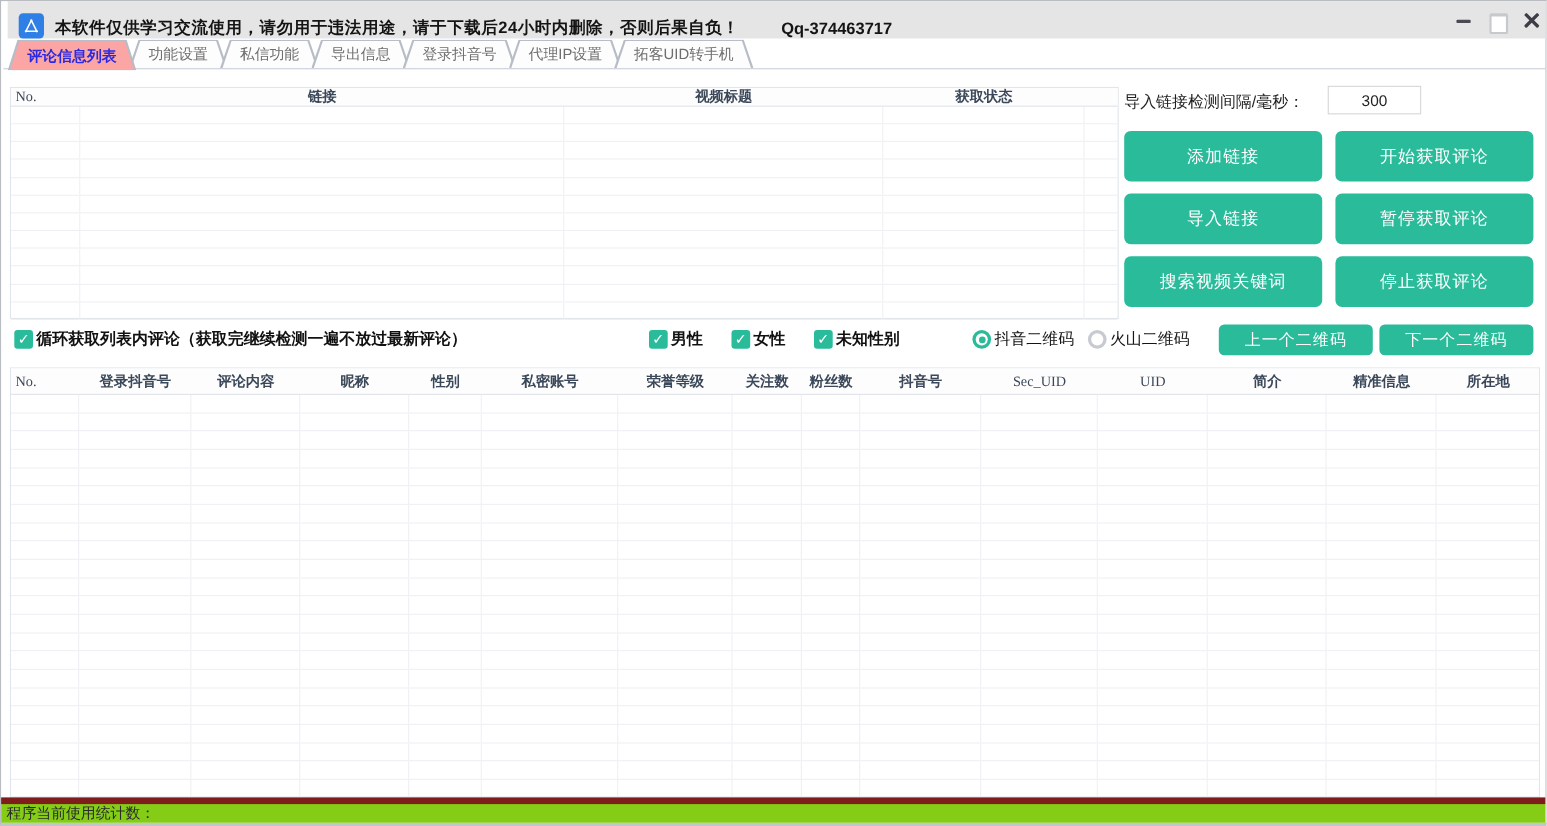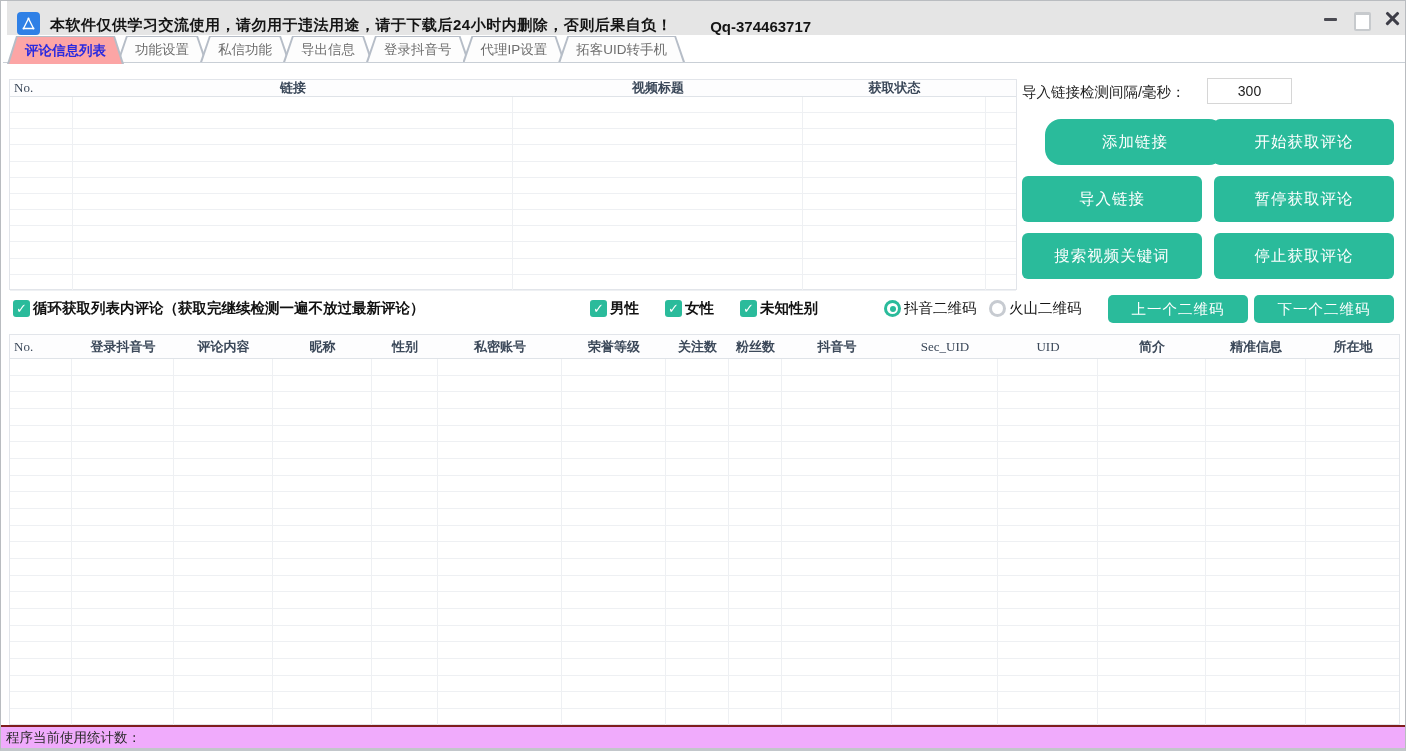--- a/index.html
+++ b/index.html
@@ -72,21 +72,21 @@
   .radio-item{ position:absolute; display:flex; align-items:center; gap:3px; cursor:pointer; }
   .rdot{ width:17px; height:17px; border-radius:50%; position:relative; flex:0 0 auto; }
   .rdot.on{ background:#2abb9b; }
   .rdot.on::after{ content:""; position:absolute; inset:3px; border-radius:50%; background:#fff; }
   .rdot.on::before{ content:""; position:absolute; inset:5.5px; border-radius:50%; background:#2abb9b; z-index:1; }
   .rdot.off{ background:#c7cbd1; }
   .rdot.off::after{ content:""; position:absolute; inset:3px; border-radius:50%; background:#fff; }
   .radio-item .lbl{ font-size:14.5px; color:#151515; white-space:nowrap; }
 
   
-  .statusbar{ position:absolute; left:0; top:724px; width:100%; height:24px; background:#f0abfc; border-top:2px solid #7f1d1d; display:flex; align-items:center; }
+  .statusbar{ position:absolute; left:0; top:724px; width:100%; height:24px; background:#84cc16; border-top:6px solid #7f1d1d; display:flex; align-items:center; }
   .statusbar span{ font-size:13.5px; color:#2b2b2b; margin-left:5px; }
 </style>
 </head>
 <body>
 
 <div class="window">
 
   <div class="titlebar">
     <div class="app-icon">
       <svg width="15" height="15" viewBox="0 0 24 24" fill="none" stroke="#ffffff" stroke-width="2.2" stroke-linejoin="round">
@@ -235,21 +235,21 @@
           <div class="td" style="width: 290px;"></div>
           <div class="td" style="width: 183px;"></div>
           <div class="td" style="width: 30px;"></div>
         </div>
       </div>
     </div>
 
   <span class="interval-label">导入链接检测间隔/毫秒：</span>
   <input class="interval-input" type="text" value="300" style="">
 
-  <button class="teal-btn big-btn" style="left:1044px; top:118px;border-radius:16px;">添加链接</button>
+  <button class="teal-btn big-btn" style="left:1021px; top:118px;">添加链接</button>
   <button class="teal-btn big-btn" style="left:1213px; top:118px;">开始获取评论</button>
   <button class="teal-btn big-btn" style="left:1021px; top:175px;">导入链接</button>
   <button class="teal-btn big-btn" style="left:1213px; top:175px;">暂停获取评论</button>
   <button class="teal-btn big-btn" style="left:1021px; top:232px;">搜索视频关键词</button>
   <button class="teal-btn big-btn" style="left:1213px; top:232px;">停止获取评论</button>
 
   <div class="check-item" style="left:12px; top:298px;">
     <span class="cbox">✓</span>
     <span class="lbl">循环获取列表内评论（获取完继续检测一遍不放过最新评论）</span>
   </div>

